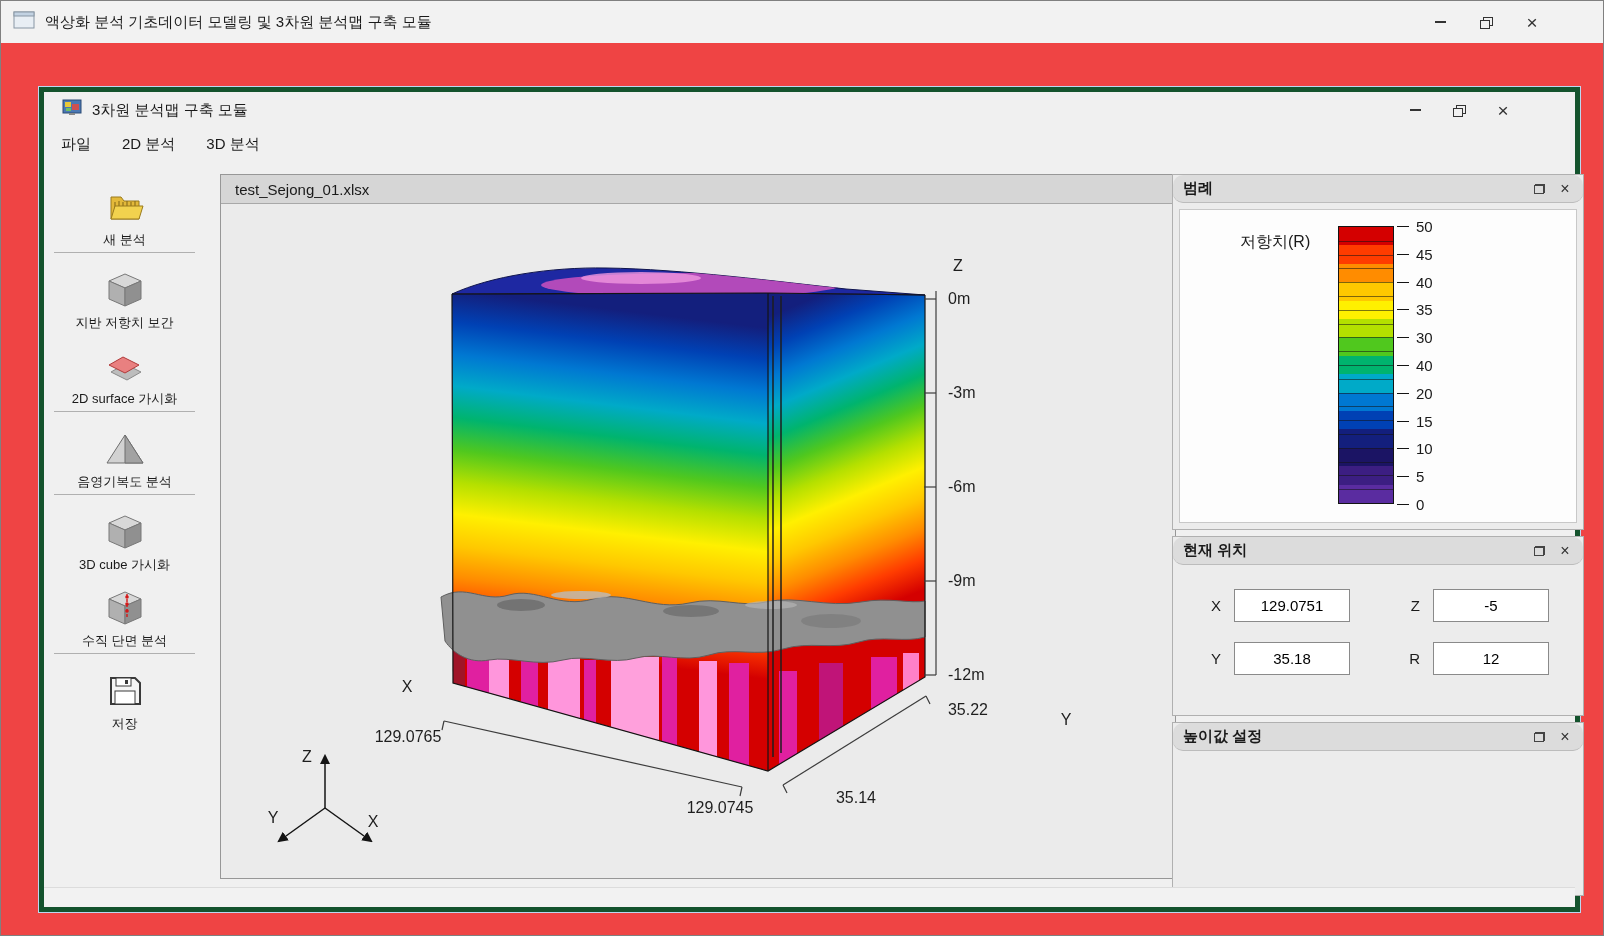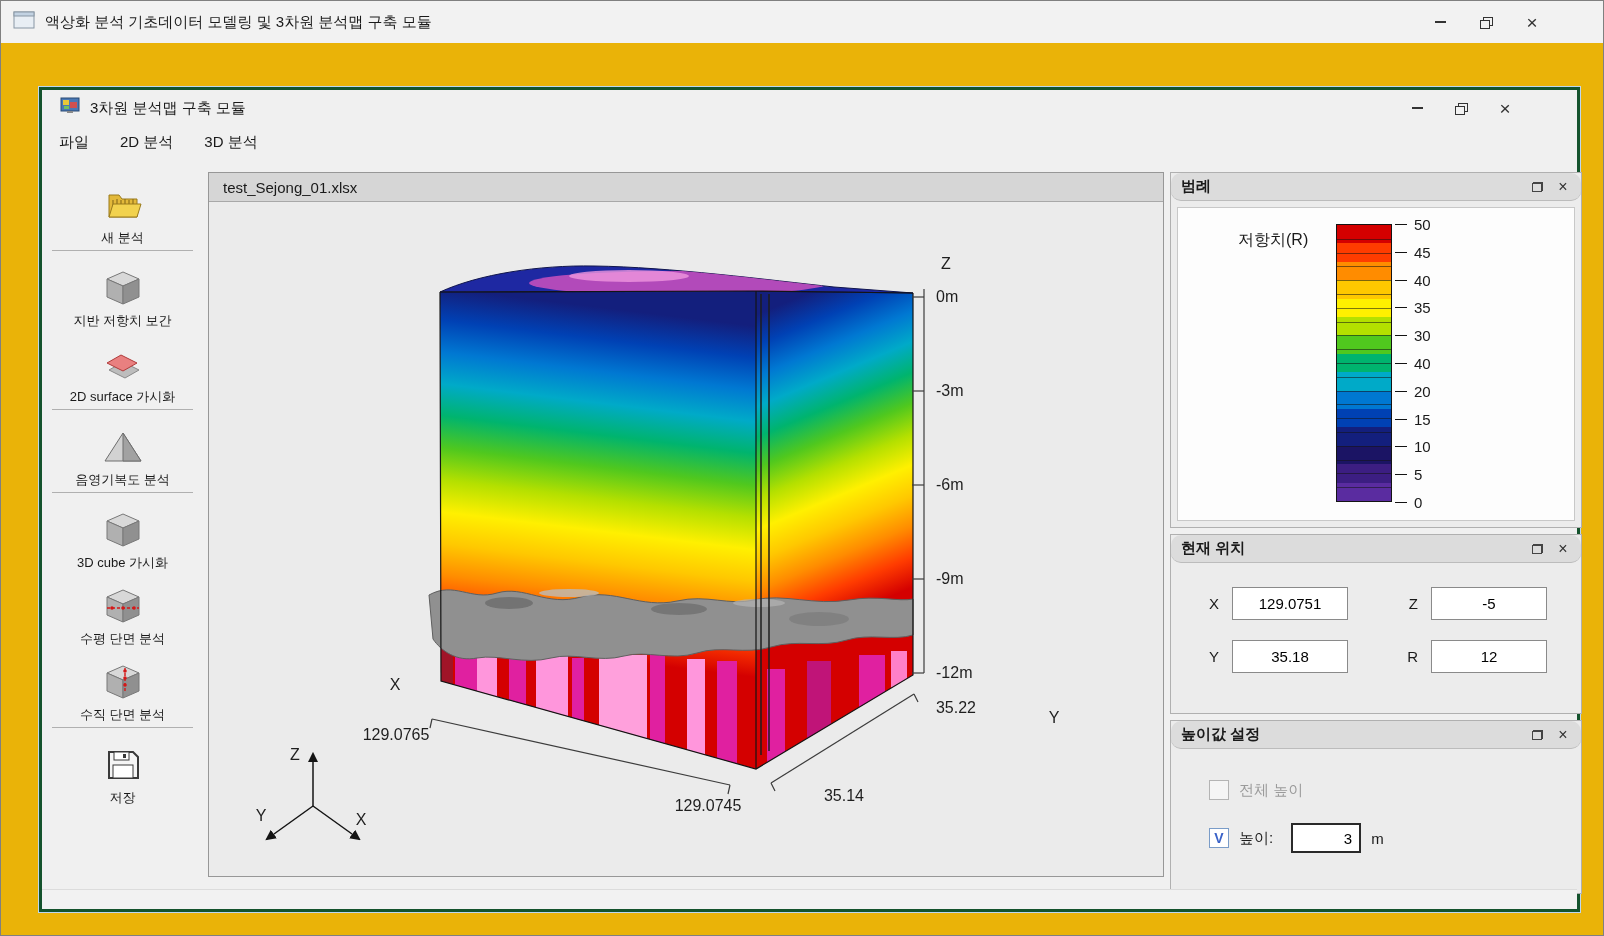--- a/index.html
+++ b/index.html
@@ -1,19 +1,19 @@
 <!DOCTYPE html>
 <html><head>
 <meta charset="utf-8">
 <style>
   * { margin:0; padding:0; box-sizing:border-box; }
   html,body { background:#9a9a9a; }
   body { font-family:"Liberation Sans","DejaVu Sans",sans-serif; color:#1a1a1a; }
 
-  .screen { position:relative; width:1604px; height:936px; background:#eab308;
+  .screen { position:relative; width:1604px; height:936px; background:#ef4444;
             border:1px solid #808080; overflow:hidden; }
 
   
   .titlebar { position:absolute; left:0; top:0; right:0; height:42px;
               display:flex; align-items:center; padding-left:12px; background:#f2f2f2; }
   .title-text { font-size:15px; margin-left:10px; white-space:nowrap; }
   .win-controls { position:absolute; right:48px; top:0; height:100%; display:flex; }
   .win-btn { width:46px; height:100%; display:flex; align-items:center; justify-content:center; cursor:pointer; }
   .glyph-min { width:11px; border-top:2px solid #333; }
   .glyph-restore { position:relative; width:12px; height:11px; }
@@ -21,41 +21,41 @@
   .glyph-restore::after  { content:""; position:absolute; left:0; top:3px; width:8px; height:7px; border:1px solid #333; background:#f2f2f2; }
   .glyph-close { font-size:19px; line-height:1; color:#333; }
 
   .menubar { position:absolute; left:0; top:42px; right:0; height:36px;
              display:flex; align-items:center; background:#f0f0f0; }
   .menu-item { font-size:15px; padding:8px 16px; cursor:pointer; }
   .menu-item:first-child { margin-left:8px; }
 
   
   .child { position:absolute; left:38px; top:86px; width:1541px; height:825px;
-           background:#f0f0f0; border:3px solid #14532d; box-shadow:0 0 0 1px #bdd7f0; }
+           background:#f0f0f0; border:5px solid #14532d; box-shadow:0 0 0 1px #bdd7f0; }
   .child-titlebar { position:absolute; left:0; top:0; right:0; height:36px;
                     display:flex; align-items:center; padding-left:18px; background:#f0f0f0; }
   .child-controls { position:absolute; right:50px; top:0; height:36px; display:flex; }
   .child-controls .win-btn { width:44px; }
   .child-menubar { position:absolute; left:0; top:36px; right:0; height:32px;
                    display:flex; align-items:center; }
   .child-menu-item { font-size:15px; padding:6px 14px; margin-left:3px; cursor:pointer; }
 
   
   .sidebar { position:absolute; left:0; top:74px; width:161px; bottom:21px;
              background:#f0f0f0; padding-top:4px; }
   .side-group { border-bottom:1px solid #b0b0b0; margin:0 10px; padding:3px 0; }
   .side-group.last { border-bottom:none; }
   .side-item { height:76px; display:flex; flex-direction:column; align-items:center;
                justify-content:flex-end; gap:4px; cursor:pointer; }
   .side-icon { height:40px; display:flex; align-items:center; justify-content:center; }
   .side-label { font-size:13px; color:#1a1a1a; white-space:nowrap; }
 
   
-  .viewport { position:absolute; left:166px; top:82px; width:956px; height:705px;
+  .viewport { position:absolute; left:176px; top:82px; width:956px; height:705px;
               border:1px solid #979797; background:#ebebeb;text-align:center; }
   .viewport-header { height:29px; background:#d6d6d6; border-bottom:1px solid #a8a8a8;
                      display:flex; align-items:center; padding-left:14px; font-size:15px; }
   .canvas { position:absolute; left:0; top:30px; right:0; bottom:0; }
   .canvas svg { width:100%; height:100%; display:block; }
   .scene-text { font-size:16px; fill:#1e1e1e; font-family:"Liberation Sans","DejaVu Sans",sans-serif; }
 
   
   .panel { position:absolute; left:1128px; width:412px; border:1px solid #b0b0b0; background:#ececec; }
   .panel-header { height:28px; background:#dcdcdc; border-bottom:1px solid #bcbcbc;
@@ -209,36 +209,20 @@
       <div class="side-group">
         <div class="side-item">
           <span class="side-icon">
             <svg width="46" height="40" viewBox="0 0 46 40">
               <polygon points="23,4 39,11 23,18 7,11" fill="#d8d8d8" stroke="#787878"></polygon>
               <polygon points="7,11 23,18 23,36 7,29" fill="#b0b0b0" stroke="#787878"></polygon>
               <polygon points="39,11 23,18 23,36 39,29" fill="#909090" stroke="#787878"></polygon>
             </svg>
           </span>
           <span class="side-label">3D cube 가시화</span>
-        </div>
-        <div class="side-item">
-          <span class="side-icon">
-            <svg width="46" height="40" viewBox="0 0 46 40">
-              <polygon points="23,4 39,11 23,18 7,11" fill="#d8d8d8" stroke="#787878"></polygon>
-              <polygon points="7,11 23,18 23,36 7,29" fill="#b0b0b0" stroke="#787878"></polygon>
-              <polygon points="39,11 23,18 23,36 39,29" fill="#909090" stroke="#787878"></polygon>
-              <line x1="7" y1="22" x2="39" y2="22" stroke="#d41818" stroke-width="1.4" stroke-dasharray="3,2"></line>
-              <g fill="#d41818">
-                  <circle cx="12" cy="22" r="1.8"></circle>
-                  <circle cx="23" cy="22" r="1.8"></circle>
-                  <circle cx="34" cy="22" r="1.8"></circle>
-                </g>
-            </svg>
-          </span>
-          <span class="side-label">수평 단면 분석</span>
         </div>
         <div class="side-item">
           <span class="side-icon">
             <svg width="46" height="40" viewBox="0 0 46 40">
               <polygon points="23,4 39,11 23,18 7,11" fill="#d8d8d8" stroke="#787878"></polygon>
               <polygon points="7,11 23,18 23,36 7,29" fill="#b0b0b0" stroke="#787878"></polygon>
               <polygon points="39,11 23,18 23,36 39,29" fill="#909090" stroke="#787878"></polygon>
               <line x1="25" y1="6" x2="25" y2="31" stroke="#d41818" stroke-width="1.4" stroke-dasharray="3,2"></line>
               <g fill="#d41818">
                   <circle cx="25" cy="9" r="1.8"></circle>
@@ -495,31 +479,17 @@
     <div class="panel" id="height-panel">
       <div class="panel-header">
         <span>높이값 설정</span>
         <div class="panel-btns">
           <div class="pbtn">
               <span class="float-glyph"></span>
             </div>
           <div class="pbtn panel-close">×</div>
         </div>
       </div>
-      <div class="height-body">
-        <div class="check-row">
-          <span class="checkbox"></span>
-          <span class="check-label">전체 높이</span>
-        </div>
-        <div class="check-row">
-          <span class="checkbox checked">
-            <span class="vmark">V</span>
-          </span>
-          <span class="check-label dark">높이:</span>
-          <input class="height-input" value="3" style="">
-          <span class="unit-label">m</span>
-        </div>
-      </div>
     </div>
 
     <div class="child-statusbar"></div>
   </div>
 </div>
 
 </body></html>

